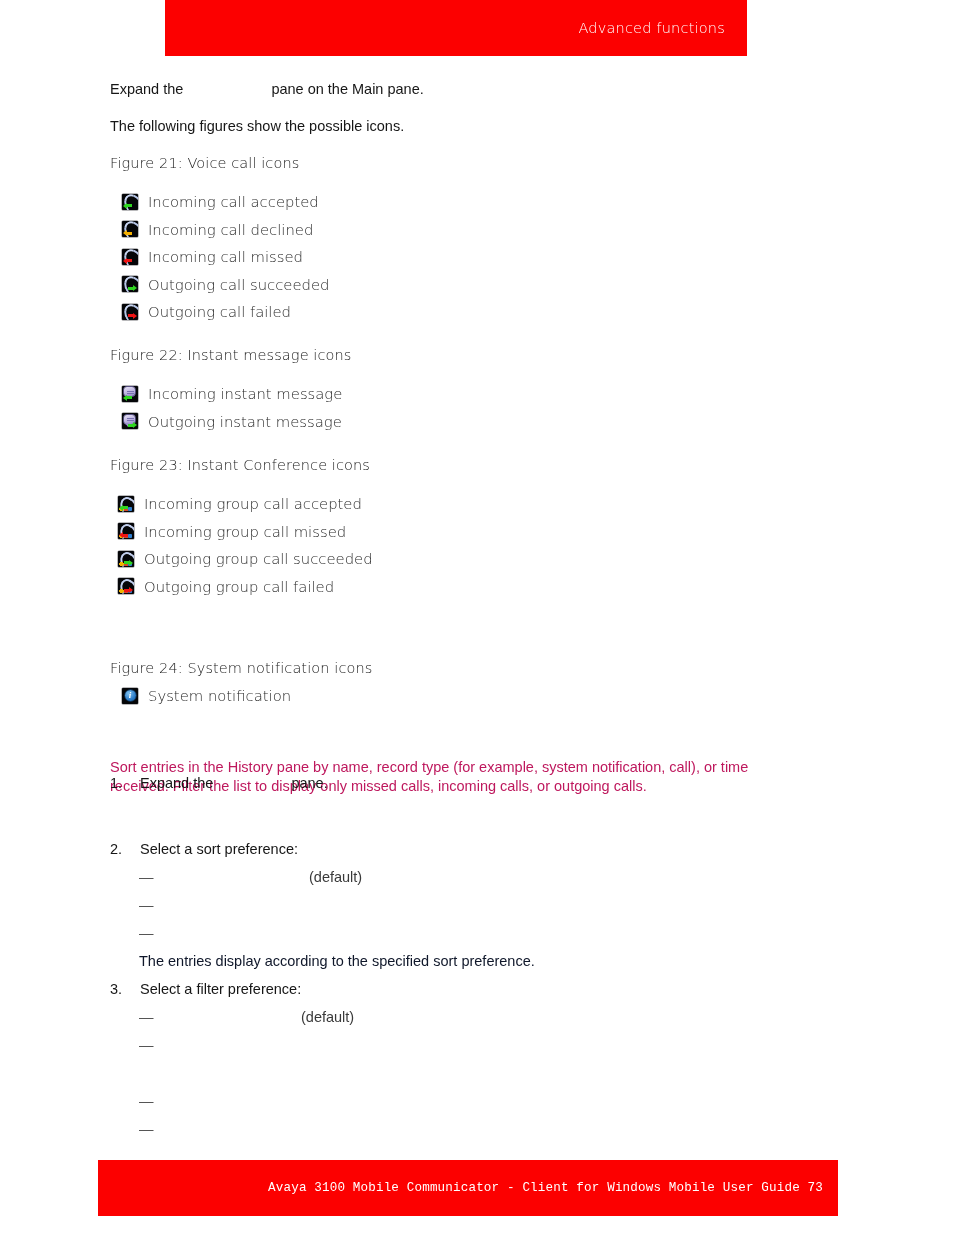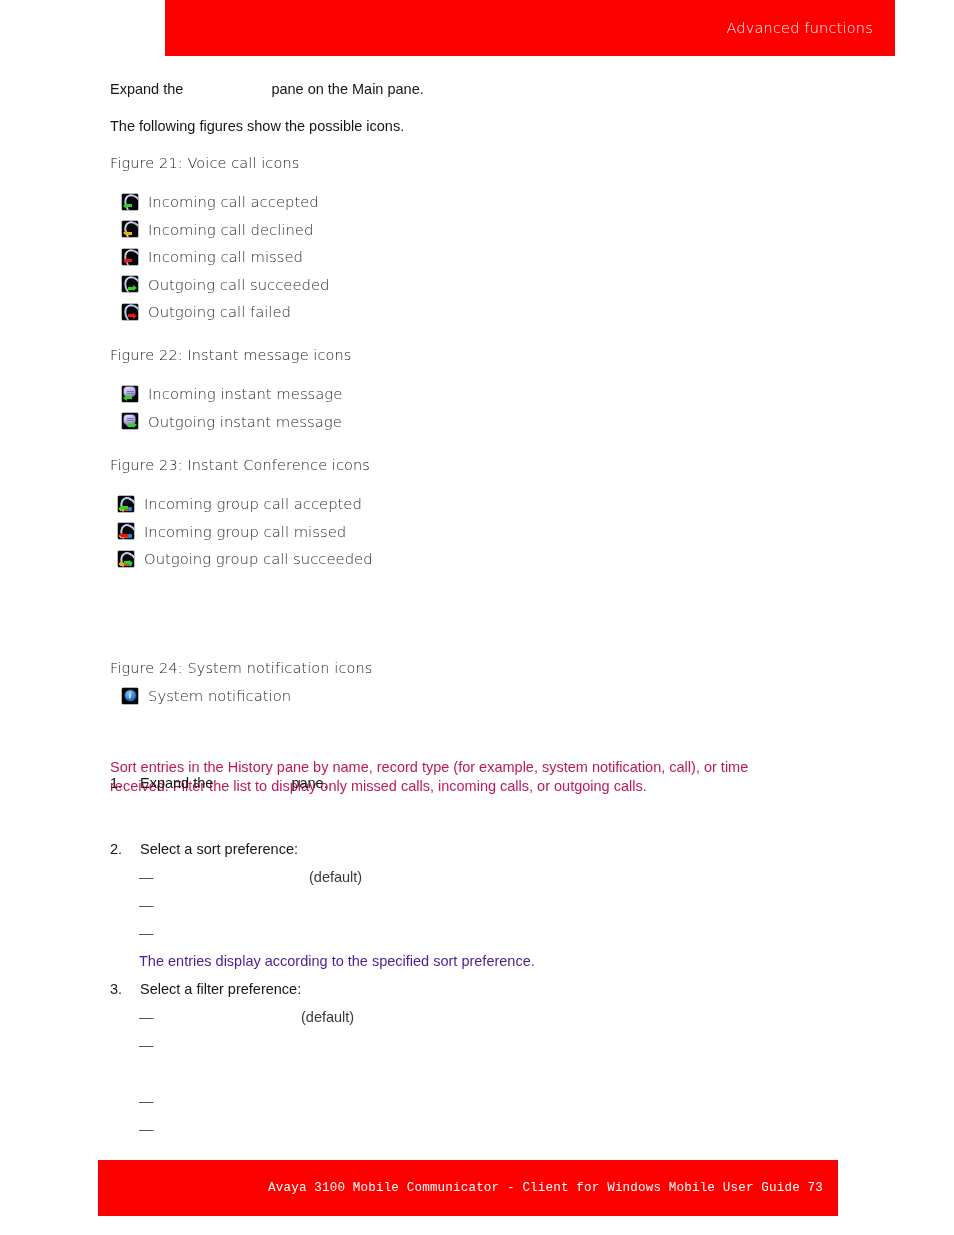--- a/index.html
+++ b/index.html
@@ -14,21 +14,21 @@
     font-family: "Liberation Sans", sans-serif;
     color: #000000;
     overflow: hidden;
   }
 
   
   .header-banner {
     position: absolute;
     left: 165px;
     top: 0;
-    width: 730px;
+    width: 582px;
     height: 56px;
     background: #fc0000;
   }
   .header-title {
     position: absolute;
     right: 22px;
     top: 20px;
     color: #ffffff;
     font-size: 14.5px;
     font-family: "DejaVu Sans", sans-serif;
@@ -274,21 +274,21 @@
   }
   .dash-item .blank-sm {
     display: inline-block;
     width: 140px;
   }
   .sub-note {
     position: absolute;
     left: 139px;
     font-size: 14.5px;
     font-family: "Liberation Sans", sans-serif;
-    color: #4c1d95;
+    color: #0f172a;
     white-space: nowrap;
   }
 
   
   .footer-banner {
     position: absolute;
     left: 98px;
     top: 1160px;
     width: 740px;
     height: 56px;
@@ -394,20 +394,27 @@
     </span>
     <span class="icon-label">Incoming group call missed</span>
   </div>
   <div class="icon-row">
     <span class="ic">
       <span class="people"></span>
         <span class="arrow right green"></span>
     </span>
     <span class="icon-label">Outgoing group call succeeded</span>
   </div>
+  <div class="icon-row">
+    <span class="ic">
+      <span class="people"></span>
+        <span class="arrow right red"></span>
+    </span>
+    <span class="icon-label">Outgoing group call failed</span>
+  </div>
 </div>
 
 <div class="fig-caption" style="top:645px;margin-top:15px;">Figure 24: System notification icons</div>
 <div class="icon-list" style="left:122px; top:682px;">
   <div class="icon-row">
     <span class="ic">
       <span class="info"></span>
     </span>
     <span class="icon-label">System notification</span>
   </div>

